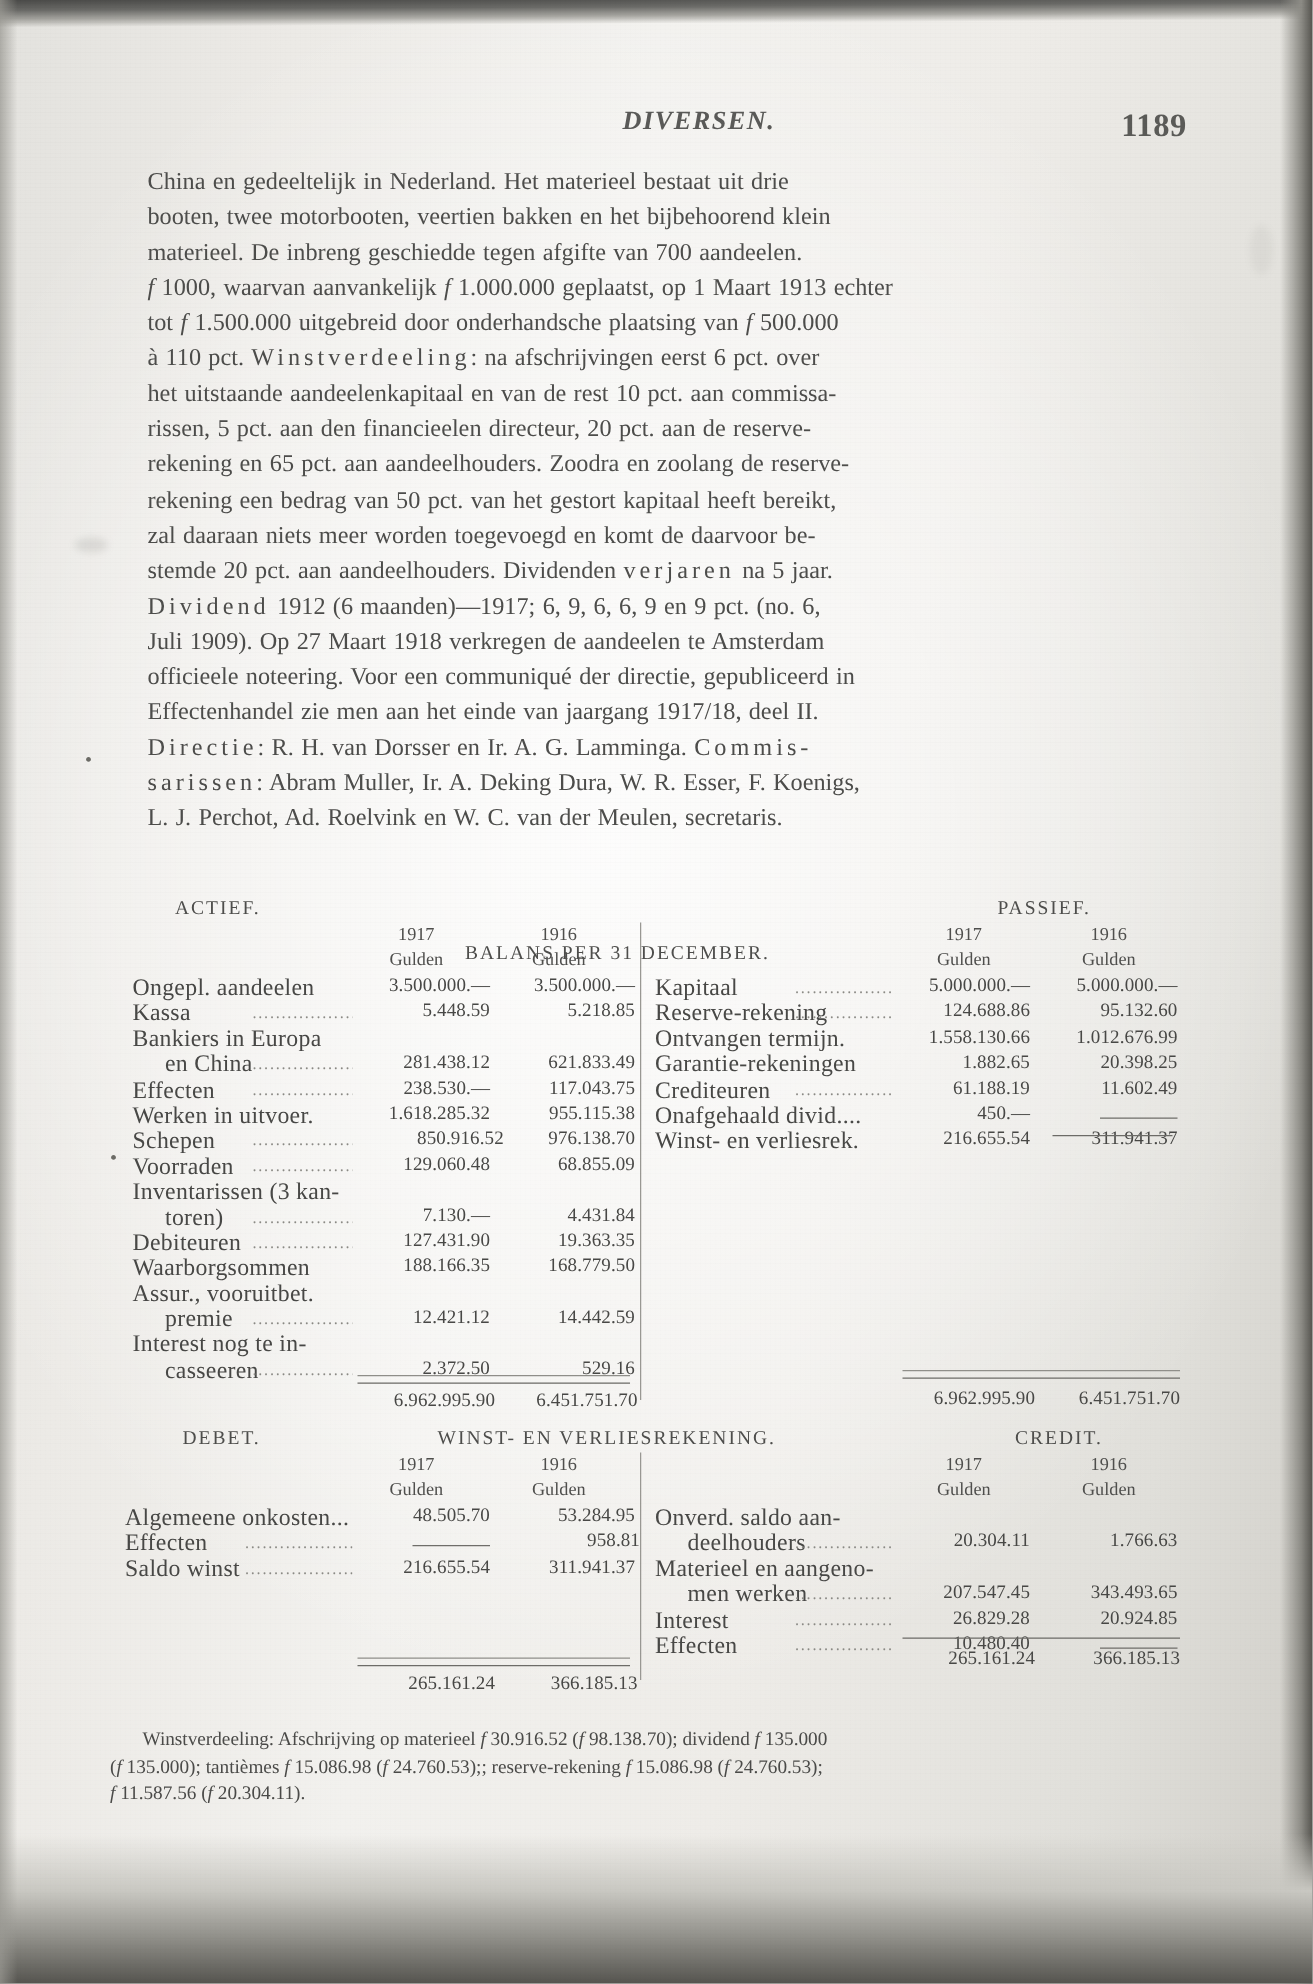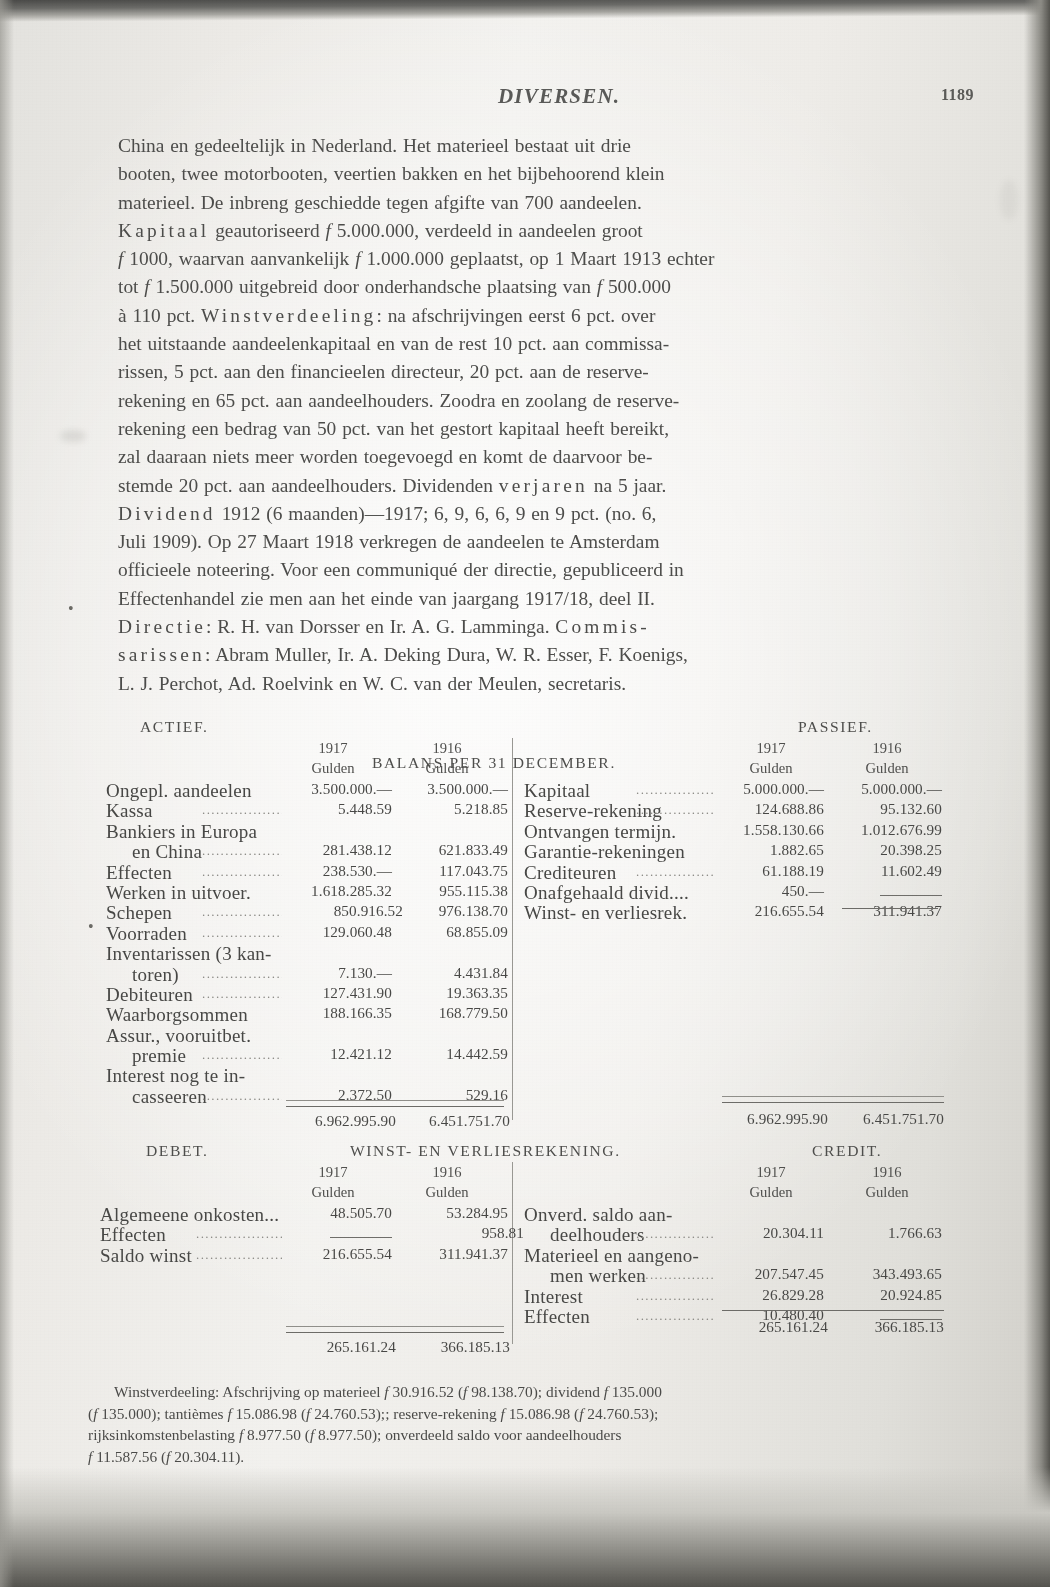--- a/index.html
+++ b/index.html
@@ -34,22 +34,22 @@
 
   .content{position:absolute;left:0;top:0;width:1050px;height:1587px;}
 
   
   .runhead{position:absolute;left:0;top:84px;width:980px;}
   .runhead .title{
     position:absolute;left:498px;top:0;
     font-style:italic;font-weight:bold;font-size:21px;letter-spacing:1.2px;
     color:#5a5a58;}
   .runhead .pageno{
-    position:absolute;left:941px;top:2px;
-    font-size:16px;font-weight:bold;letter-spacing:.5px;color:#5b5b58;}
+    position:absolute;left:897px;top:2px;
+    font-size:26px;font-weight:bold;letter-spacing:.5px;color:#5b5b58;}
 
   
   .body-text{
     position:absolute;left:118px;top:132px;width:846px;
     font-size:19.4px;line-height:28.3px;
     text-align:justify;text-align-last:left;
     color:#4d4d4b;
     word-spacing:1px;
   }
   .body-text .sp{letter-spacing:3.2px;}
@@ -100,21 +100,20 @@
 
     <div class="runhead">
       <div class="title">DIVERSEN.</div>
       <div class="pageno">1189</div>
     </div>
 
     <div class="body-text" id="body-paragraph">
         <div>China  en  gedeeltelijk  in  Nederland.   Het materieel bestaat uit drie</div>
         <div>booten,  twee  motorbooten,  veertien  bakken  en  het  bijbehoorend  klein</div>
         <div>materieel.   De  inbreng  geschiedde  tegen  afgifte  van  700  aandeelen.</div>
-        <div><span class="sp">Kapitaal</span>  geautoriseerd  <span class="fl">f</span> 5.000.000,  verdeeld in aandeelen  groot</div>
         <div><span class="fl">f</span> 1000, waarvan aanvankelijk <span class="fl">f</span> 1.000.000 geplaatst, op 1 Maart 1913 echter</div>
         <div>tot  <span class="fl">f</span> 1.500.000  uitgebreid  door  onderhandsche  plaatsing  van  <span class="fl">f</span> 500.000</div>
         <div>à 110 pct. <span class="sp">Winstverdeeling</span>: na afschrijvingen eerst 6 pct. over</div>
         <div>het uitstaande aandeelenkapitaal en van de rest 10 pct. aan commissa-</div>
         <div>rissen,  5 pct.  aan  den  financieelen  directeur,  20 pct. aan de reserve-</div>
         <div>rekening en 65 pct. aan aandeelhouders.  Zoodra en zoolang de reserve-</div>
         <div>rekening een bedrag van 50 pct. van het gestort kapitaal heeft bereikt,</div>
         <div>zal  daaraan  niets  meer  worden  toegevoegd en komt de daarvoor be-</div>
         <div>stemde 20 pct. aan aandeelhouders.  Dividenden <span class="sp">verjaren</span> na 5 jaar.</div>
         <div><span class="sp">Dividend</span>  1912  (6 maanden)—1917;  6, 9, 6, 6, 9 en 9 pct.  (no. 6,</div>
@@ -303,21 +302,21 @@
       <div class="rowset" id="pl-debit" style="left:100px;top:62px;width:410px;">
           <div class="frow">
             <span class="lbl">Algemeene onkosten...</span>
             <span class="num" style="left: 176px; width: 116px;">48.505.70</span>
             <span class="num" style="left: 292px; width: 116px;">53.284.95</span>
           </div>
           <div class="frow">
             <span class="lbl">Effecten</span>
             <span class="lead" style="left: 96px; width: 86px;">............................................................</span>
             <span class="num" style="left: 176px; width: 116px;"><span class="dash-val"></span></span>
-            <span class="num" style="left: 308px; width: 116px;">958.81</span>
+            <span class="num" style="left: 296px; width: 116px;">958.81</span>
           </div>
           <div class="frow">
             <span class="lbl">Saldo winst</span>
             <span class="lead" style="left: 96px; width: 86px;">............................................................</span>
             <span class="num" style="left: 176px; width: 116px;">216.655.54</span>
             <span class="num" style="left: 292px; width: 116px;">311.941.37</span>
           </div>
         </div>
       <div class="rowset" id="pl-credit" style="left:524px;top:62px;width:420px;">
           <div class="frow">
@@ -358,19 +357,18 @@
 
       <div class="num" style="left:276px;top:196px;width:120px;">265.161.24</div>
       <div class="num" style="left:392px;top:196px;width:118px;">366.185.13</div>
       <div class="num" style="left:708px;top:176px;width:120px;">265.161.24</div>
       <div class="num" style="left:826px;top:176px;width:118px;">366.185.13</div>
     </div>
 
     <div class="foot" id="footnote">
         <div class="ind1">Winstverdeeling:  Afschrijving  op materieel  <span class="fl">f</span> 30.916.52  (<span class="fl">f</span> 98.138.70);  dividend  <span class="fl">f</span> 135.000</div>
         <div>(<span class="fl">f</span> 135.000); tantièmes  <span class="fl">f</span> 15.086.98  (<span class="fl">f</span> 24.760.53);;  reserve-rekening  <span class="fl">f</span> 15.086.98  (<span class="fl">f</span> 24.760.53);</div>
-        <div>rijksinkomstenbelasting  <span class="fl">f</span> 8.977.50  (<span class="fl">f</span> 8.977.50);  onverdeeld  saldo  voor  aandeelhouders</div>
         <div><span class="fl">f</span> 11.587.56  (<span class="fl">f</span> 20.304.11).</div>
       </div>
   </div>
 
   <div class="grain"></div>
 </div>
 
 </body></html>

